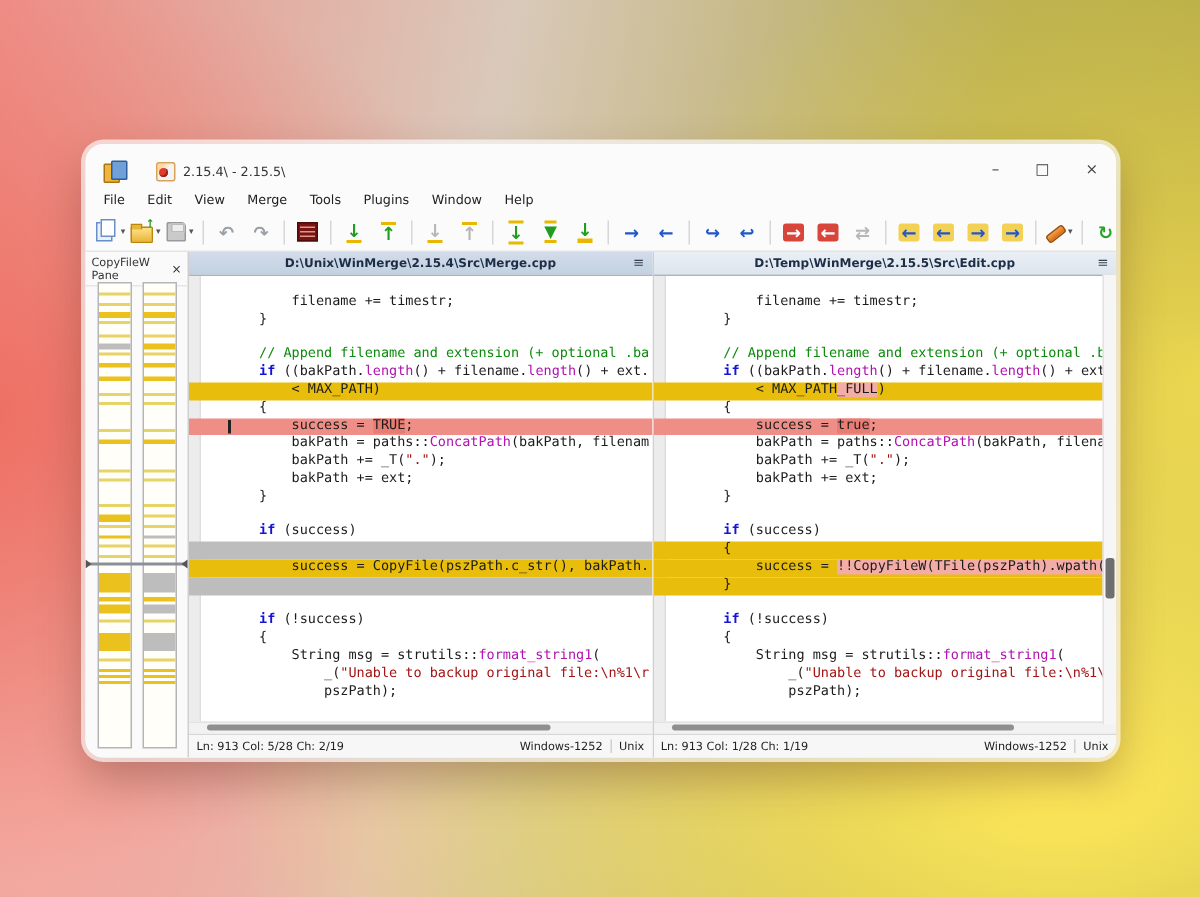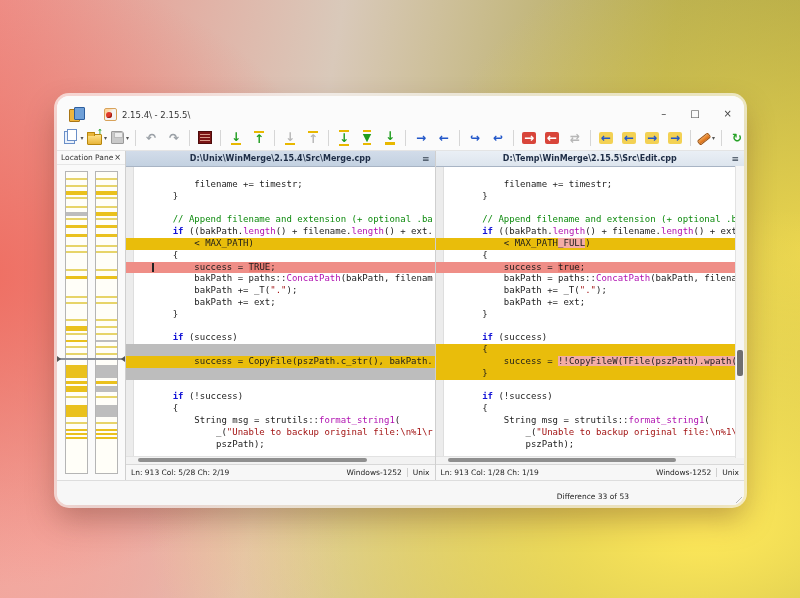--- a/index.html
+++ b/index.html
@@ -121,20 +121,30 @@
           <span>2.15.4\ - 2.15.5\</span>
         </div>
       </div>
     <div class="win-controls">
       <span class="win-btn">–</span>
       <span class="win-btn">□</span>
       <span class="win-btn">×</span>
     </div>
   </div>
 
+  <div class="menubar">
+      <span class="menu-item">File</span>
+      <span class="menu-item">Edit</span>
+      <span class="menu-item">View</span>
+      <span class="menu-item">Merge</span>
+      <span class="menu-item">Tools</span>
+      <span class="menu-item">Plugins</span>
+      <span class="menu-item">Window</span>
+      <span class="menu-item">Help</span>
+    </div>
 
   <div class="toolbar">
       <div class="tbtn">
         <span class="shape doc"></span>
         <span class="ddcaret">▾</span>
       </div>
       <div class="tbtn">
         <span class="shape folder"></span>
         <span class="ddcaret">▾</span>
       </div>
@@ -222,21 +232,21 @@
       <i class="tsep"></i>
       <div class="tbtn">
         <span class="glyph" style="color: rgb(40, 162, 40);">↻</span>
       </div>
     </div>
 
   <div class="content">
 
     <div class="locpane">
       <div class="lochead">
-        <span>Location Pane</span>
+        <span>CopyFileW Pane</span>
         <span class="locclose">×</span>
       </div>
       <div class="strip s0">
           <div class="band y" style="top: 6px; height: 2px;"></div>
           <div class="band y" style="top: 13px; height: 2px;"></div>
           <div class="band g" style="top: 19px; height: 4px;"></div>
           <div class="band y" style="top: 25px; height: 2px;"></div>
           <div class="band y" style="top: 34px; height: 2px;"></div>
           <div class="band gr" style="top: 40px; height: 4px;"></div>
           <div class="band y" style="top: 46px; height: 2px;"></div>
@@ -339,18 +349,14 @@
         <span class="ssep"></span>
         <span>Unix</span>
       </div>
       <div class="vscroll">
           <div class="vthumb" style="top: 63%; height: 9%;"></div>
         </div>
     </div>
 
   </div>
 
-  <div class="mainstatus">
-    <span class="diffcount">Difference 33 of 53</span>
-    <span class="grip"></span>
-  </div>
 
 </div>
 
 </body></html>

